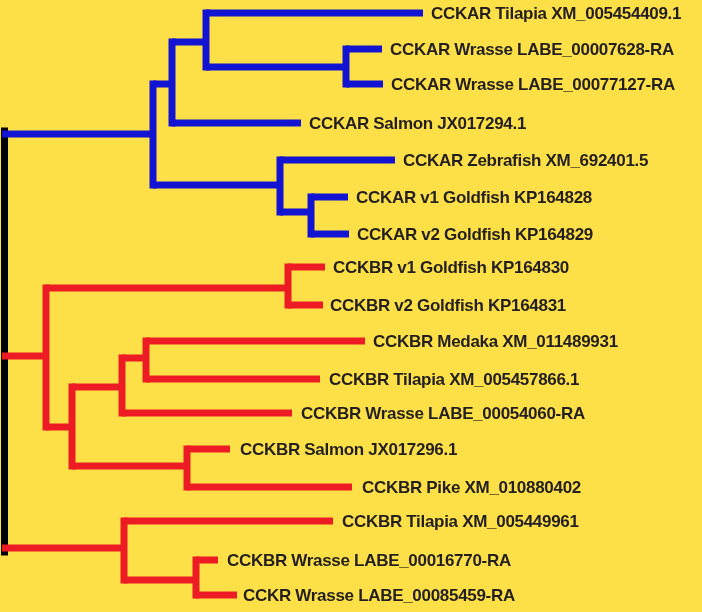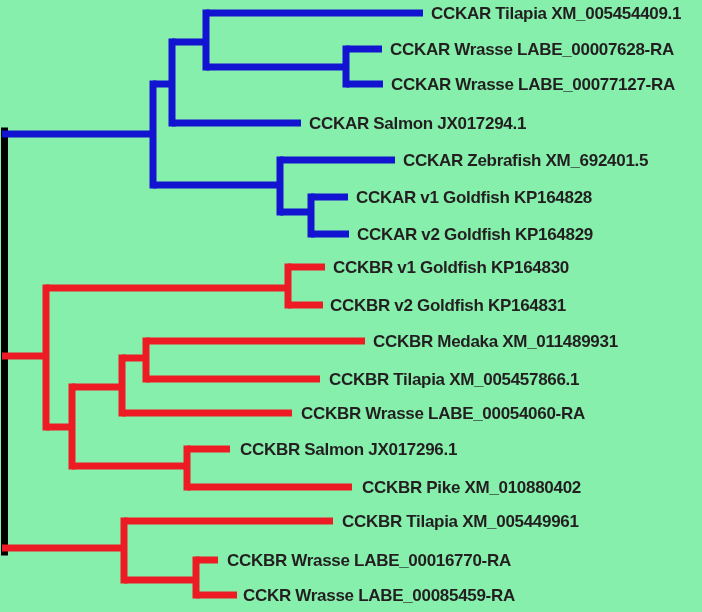--- a/index.html
+++ b/index.html
@@ -4,21 +4,21 @@
 <style>
   html, body {
     margin: 0;
     padding: 0;
     background: #ffffff;
   }
   #figure-wrap {
     position: relative;
     width: 702px;
     height: 612px;
-    background: #86efac;
+    background: #fde047;
     overflow: hidden;
   }
   svg text {
     font-family: "Liberation Sans", "DejaVu Sans", sans-serif;
     font-weight: 700;
     font-size: 17px;
     letter-spacing: -0.3px;
   }
 </style>
 </head>

